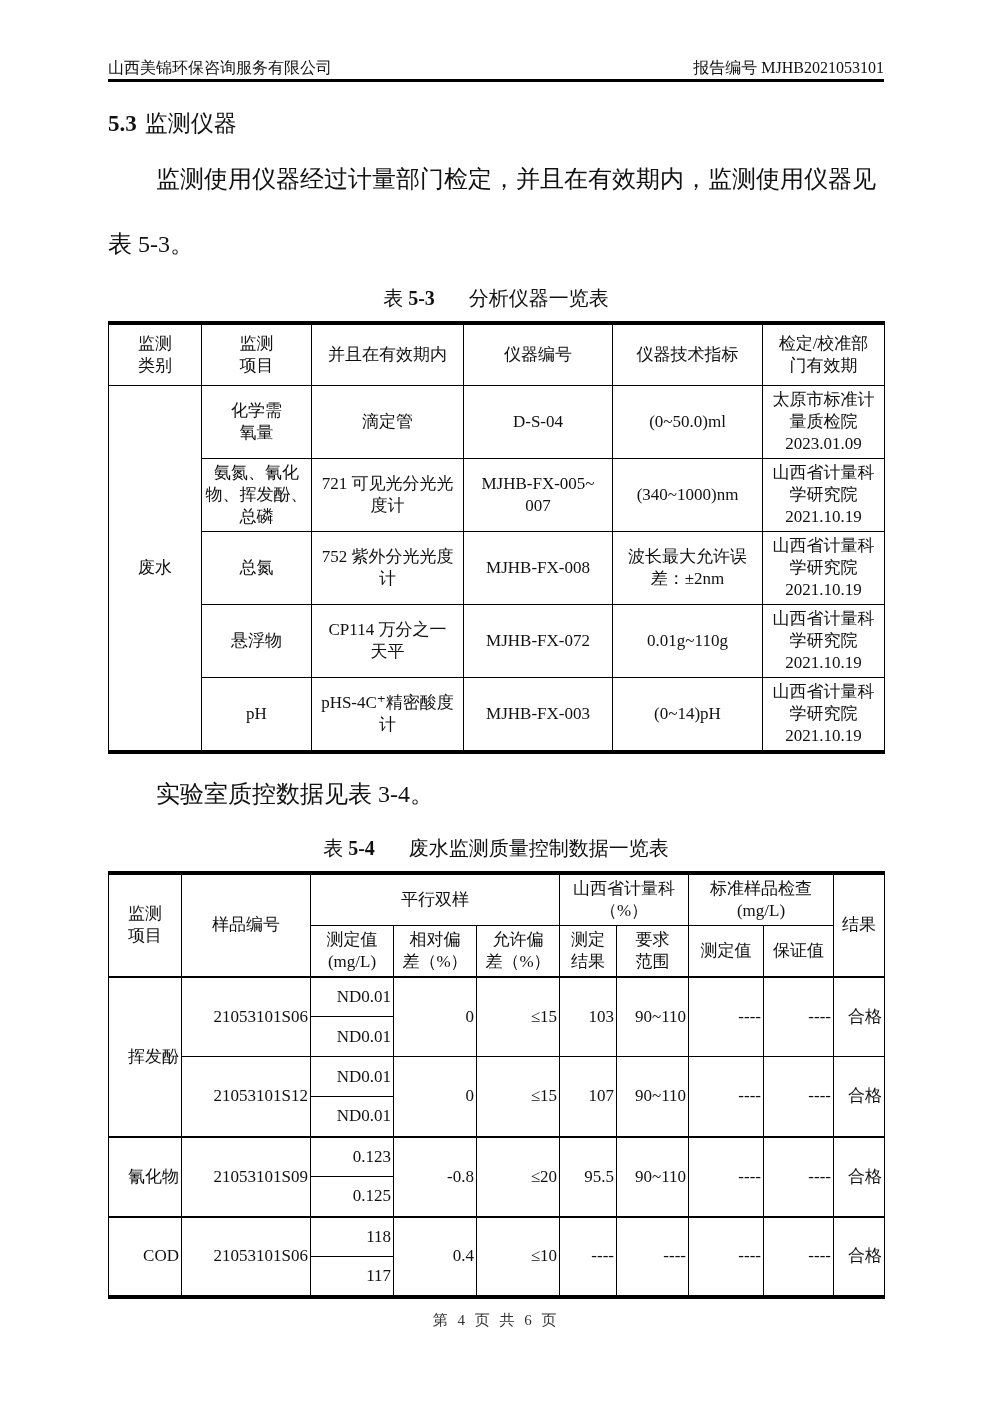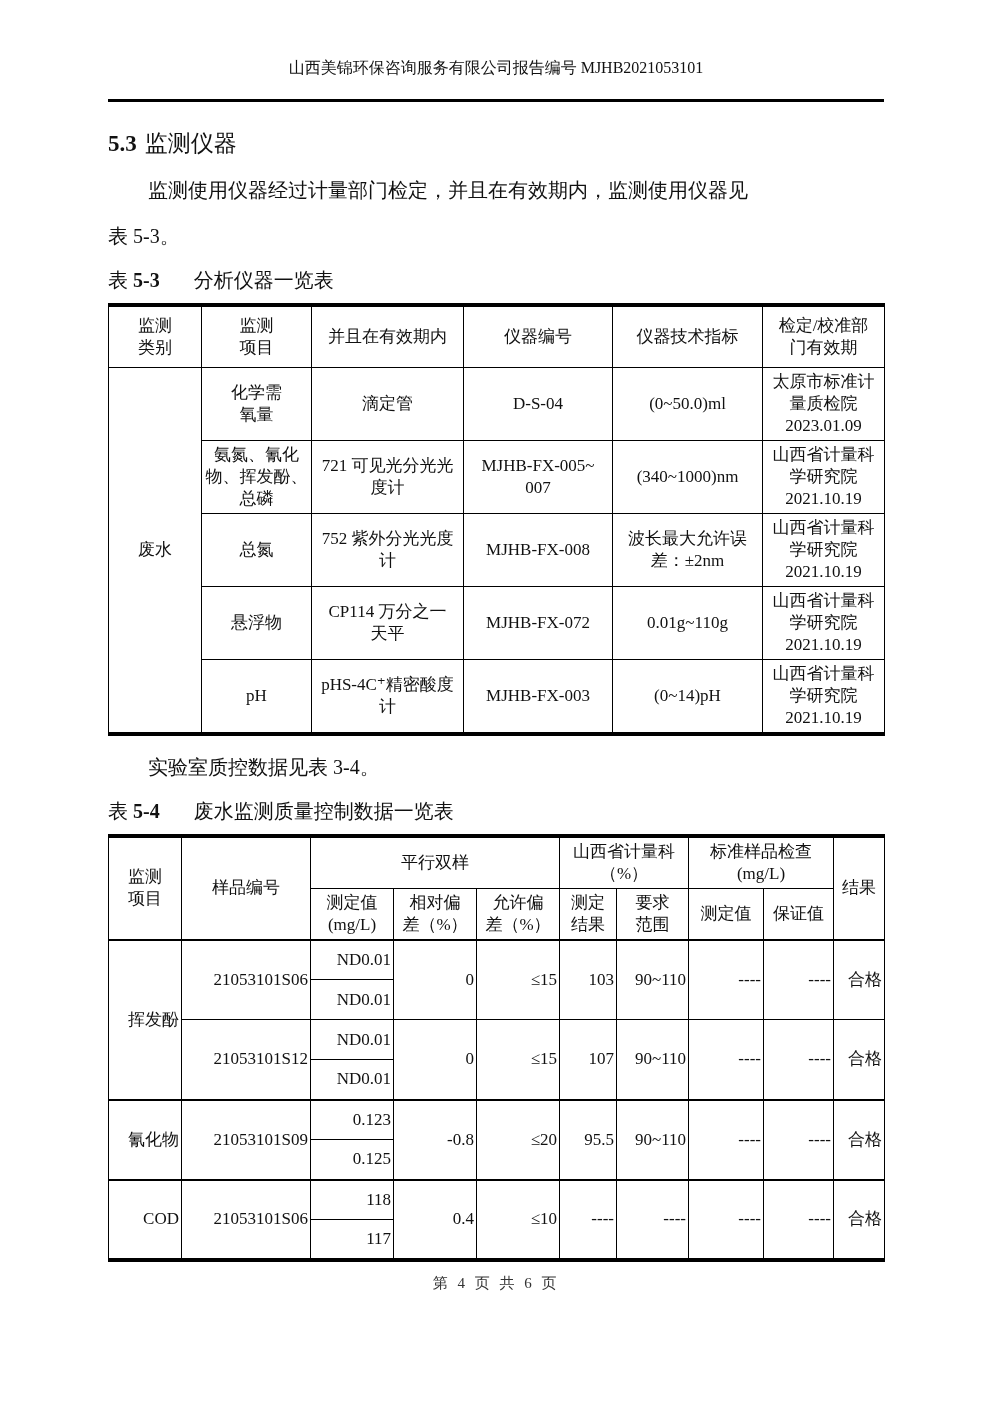--- a/index.html
+++ b/index.html
@@ -6,34 +6,34 @@
   html, body { background: #ffffff; }
   body {
     width: 992px; height: 1403px; overflow: hidden;
     font-family: "Liberation Serif", "DejaVu Serif", serif;
     color: #111111;
   }
   .page { width: 776px; margin: 0 auto; padding-top: 58px; }
 
   
   .doc-header {
-    display: flex; justify-content: center; align-items: flex-end;
-    font-size: 16px; padding-bottom: 20px;
+    display: flex; justify-content: space-between; align-items: flex-end;
+    font-size: 16px; padding-bottom: 0;
     border-bottom: 3px solid #000000;
   }
 
   
   .section-heading { margin-top: 26px; font-size: 23px; }
   .section-heading .num { font-weight: bold; margin-right: 8px; margin-top: 44px; }
   .body-para {
-    margin-top: 8px; font-size: 20px; line-height: 46px;
+    margin-top: 8px; font-size: 24px; line-height: 65px;
     text-indent: 2em; white-space: pre-line; text-align: justify;
   }
   .table-caption {
-    margin-top: 6px; text-align: left; font-size: 20px; line-height: 30px;
+    margin-top: 6px; text-align: center; font-size: 20px; line-height: 30px;
   }
   .table-caption .num { font-weight: bold; }
   .table-caption .gap { display: inline-block; width: 34px; }
 
   
   table {
     width: 776px; border-collapse: collapse; table-layout: fixed;
     margin-top: 8px;
     border-top: 4px solid #000; border-bottom: 4px solid #000;
   }

